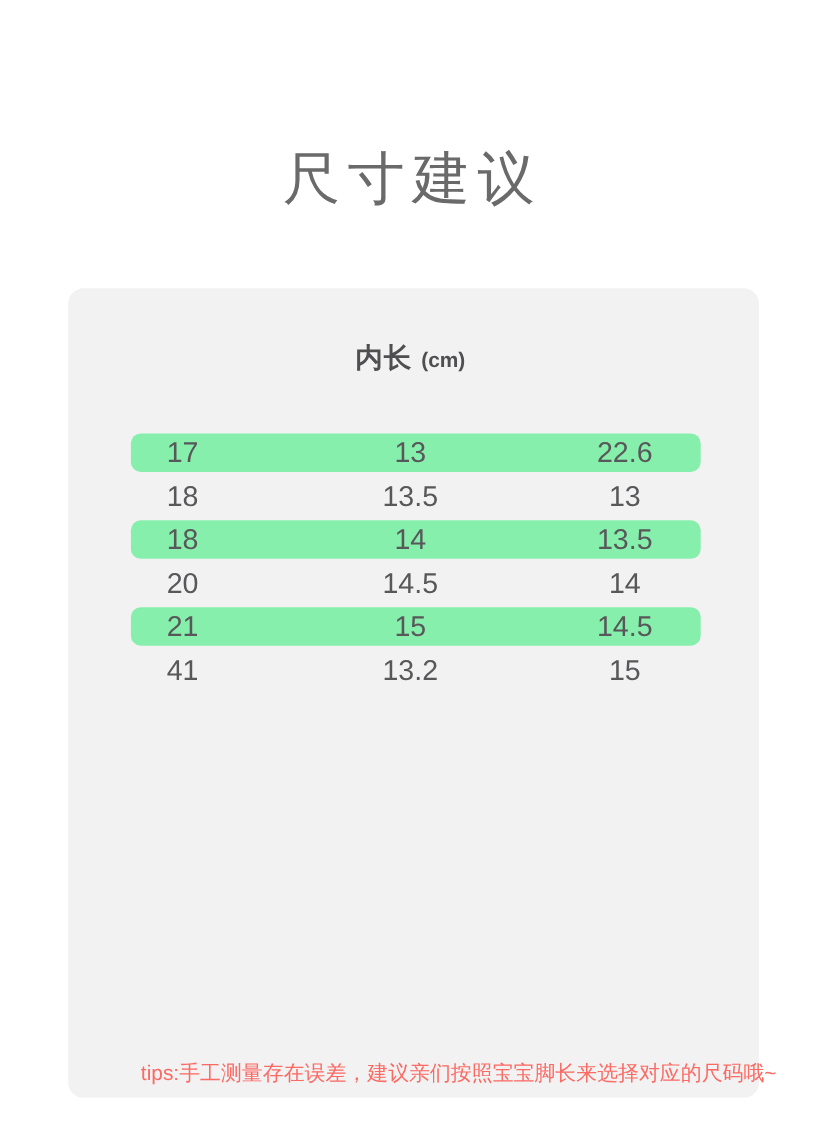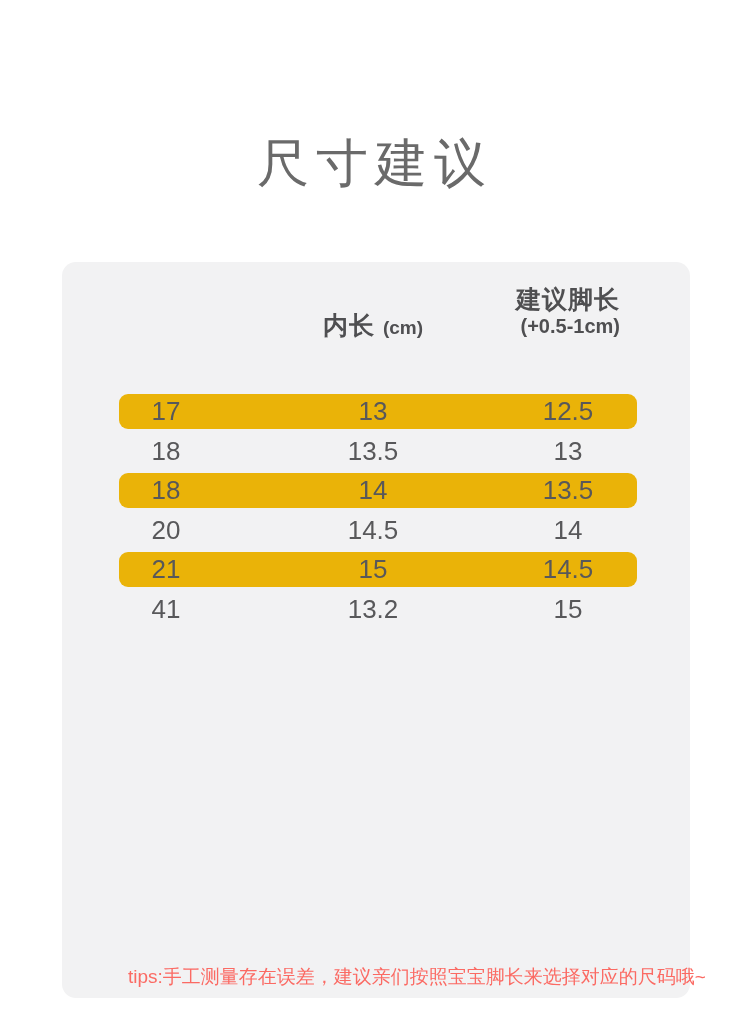--- a/index.html
+++ b/index.html
@@ -49,21 +49,21 @@
   .tbody{
     position:absolute;
     left:57px;top:132px;width:518px;
     display:flex;flex-direction:column;row-gap:4.5px;
   }
   .row{
     position:relative;
     height:35px;
     border-radius:9px;
   }
-  .row.zebra{background:#eab308;}
+  .row.zebra{background:#86efac;}
   .cell{
     position:absolute;top:0;
     transform:translateX(-50%);
     line-height:35px;
     font-size:26px;
     color:#58585a;
     white-space:nowrap;
   }
   .c1{left:47px;}
   .c2{left:254px;}
@@ -87,31 +87,27 @@
 
   <div class="page-title">尺寸建议</div>
 
   <div class="card">
 
     <div class="thead">
       <div class="th th-col2">
         <span>内长</span>
         <span class="unit">(cm)</span>
       </div>
-      <div class="th th-col3">
-        <span>建议脚长</span>
-        <span class="unit">(+0.5-1cm)</span>
-      </div>
     </div>
 
     <div class="tbody">
       <div class="row zebra">
         <span class="cell c1">17</span>
         <span class="cell c2">13</span>
-        <span class="cell c3">12.5</span>
+        <span class="cell c3">22.6</span>
       </div>
       <div class="row">
         <span class="cell c1">18</span>
         <span class="cell c2">13.5</span>
         <span class="cell c3">13</span>
       </div>
       <div class="row zebra">
         <span class="cell c1">18</span>
         <span class="cell c2">14</span>
         <span class="cell c3">13.5</span>

